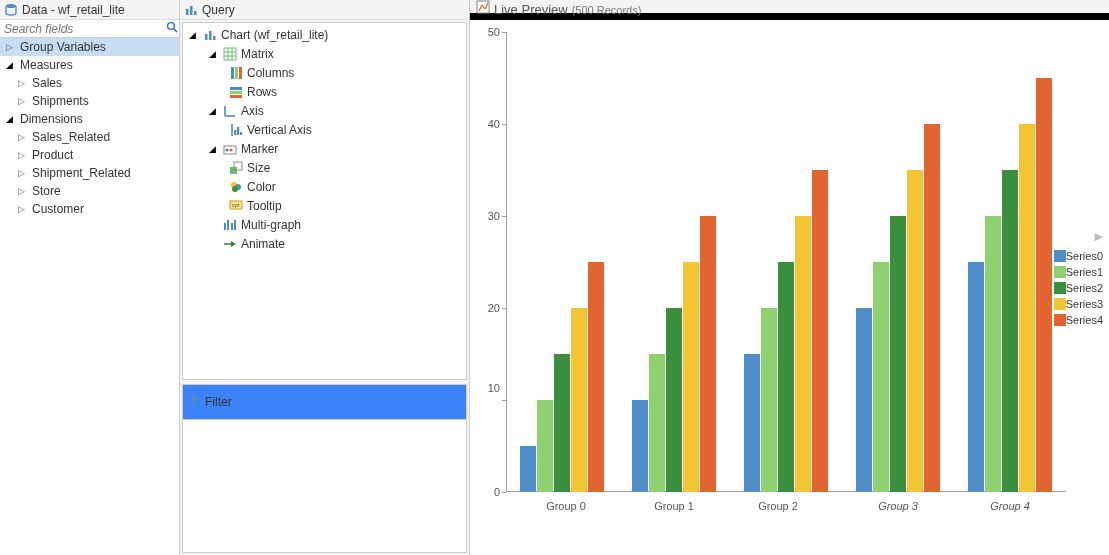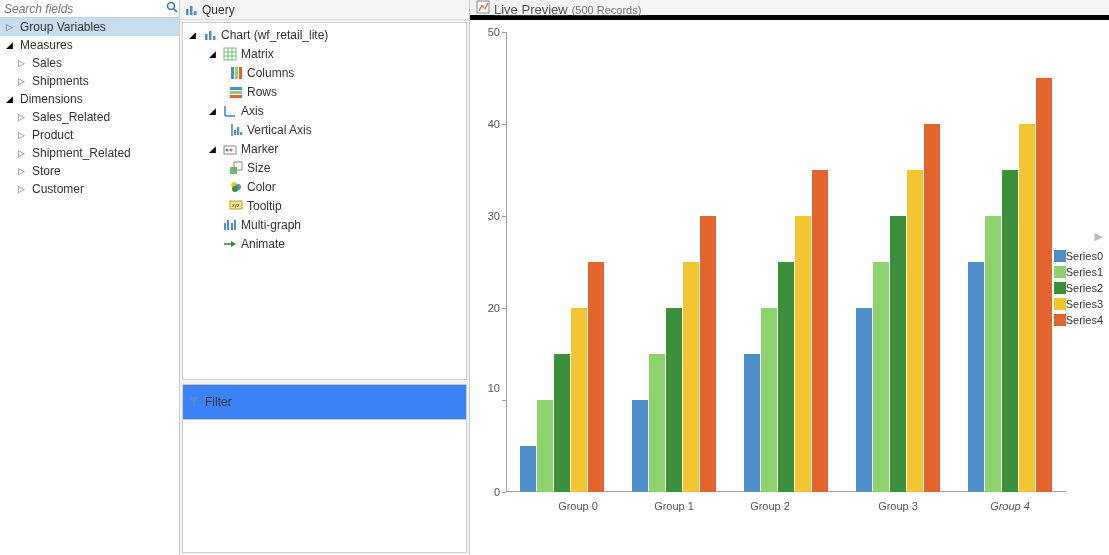--- a/index.html
+++ b/index.html
@@ -132,23 +132,22 @@
     flex: 1;
     display: flex;
     flex-direction: column;
   }
   .preview-header {
     display: flex;
     align-items: baseline;
     height: 20px;
     padding: 0 6px;
     gap: 4px;
-    border-bottom: 5px solid #000000;
+    border-bottom: 7px solid #000000;
     background: #f4f4f4;
-    text-decoration: underline;
   }
   .preview-body {
     flex: 1;
     position: relative;
     padding: 12px 10px 10px 26px;
   }
   .chart-area {
     position: relative;
     width: 560px;
     height: 480px;
@@ -234,20 +233,29 @@
   }
   
   .ico { display: inline-flex; width: 14px; height: 14px; align-items: center; justify-content: center; }
 </style>
 </head>
 <body>
 
 <div class="layout">
 
   <div class="data-panel">
+    <div class="panel-header">
+      <span class="ico">
+        <svg width="14" height="14" viewBox="0 0 14 14">
+            <ellipse cx="7" cy="3" rx="5" ry="2" fill="#4e8cc7"></ellipse>
+            <path d="M2 3v7c0 1.1 2.24 2 5 2s5-.9 5-2V3" fill="none" stroke="#4e8cc7" stroke-width="1.4"></path>
+          </svg>
+      </span>
+      <span>Data - wf_retail_lite</span>
+    </div>
     <div class="search-row">
       <input class="search-input" type="text" placeholder="Search fields" style="">
       <span class="search-icon">
         <svg width="12" height="12" viewBox="0 0 12 12">
             <circle cx="5" cy="5" r="3.4" fill="none" stroke="#2a6eb6" stroke-width="1.4"></circle>
             <line x1="8" y1="8" x2="11" y2="11" stroke="#2a6eb6" stroke-width="1.6"></line>
           </svg>
       </span>
     </div>
     <ul class="tree-list">
@@ -504,24 +512,24 @@
             </div>
             <div class="group">
               <div class="bar" style="background: rgb(79, 142, 201); height: 230px;"></div>
               <div class="bar" style="background: rgb(142, 209, 111); height: 276px;"></div>
               <div class="bar" style="background: rgb(60, 143, 60); height: 322px;"></div>
               <div class="bar" style="background: rgb(243, 197, 49); height: 368px;"></div>
               <div class="bar" style="background: rgb(226, 100, 46); height: 414px;"></div>
             </div>
           </div>
         <div id="x-labels">
-            <div class="x-label" style="left: 72px;">Group 0</div>
+            <div class="x-label" style="left: 60px;">Group 0</div>
             <div class="x-label" style="left: 168px;">Group 1</div>
-            <div class="x-label" style="left: 264px;">Group 2</div>
-            <div class="x-label" style="left: 392px;">Group 3</div>
+            <div class="x-label" style="left: 272px;">Group 2</div>
+            <div class="x-label" style="left: 392px; font-style: italic;">Group 3</div>
             <div class="x-label" style="left: 504px; font-style: italic;">Group 4</div>
           </div>
       <div style="position: absolute; left: -4px; width: 4px; height: 1px; background: rgb(154, 160, 166); top: 460px;"></div>
           <div style="position: absolute; left: -4px; width: 4px; height: 1px; background: rgb(154, 160, 166); top: 368px;"></div>
           <div style="position: absolute; left: -4px; width: 4px; height: 1px; background: rgb(154, 160, 166); top: 276px;"></div>
           <div style="position: absolute; left: -4px; width: 4px; height: 1px; background: rgb(154, 160, 166); top: 184px;"></div>
           <div style="position: absolute; left: -4px; width: 4px; height: 1px; background: rgb(154, 160, 166); top: 92px;"></div>
           <div style="position: absolute; left: -4px; width: 4px; height: 1px; background: rgb(154, 160, 166); top: 0px;"></div>
         </div>
       <div class="lp-arrow">▶</div>

